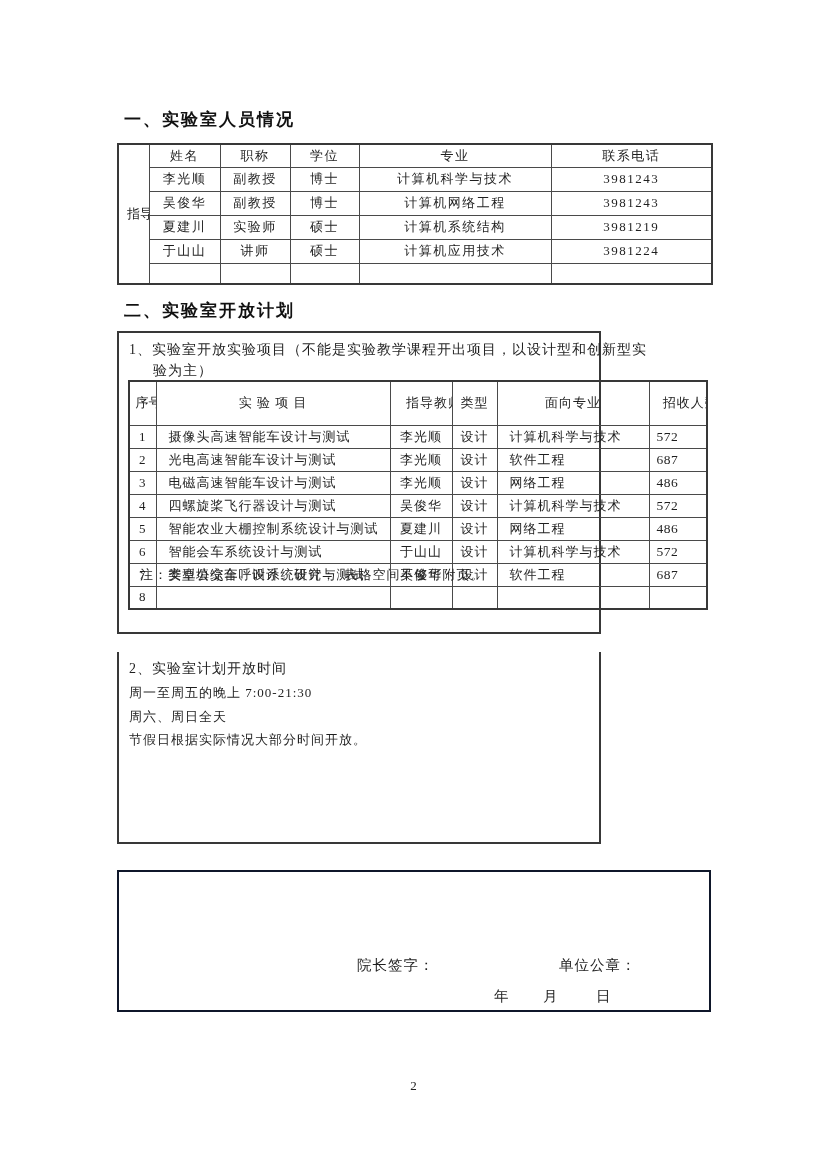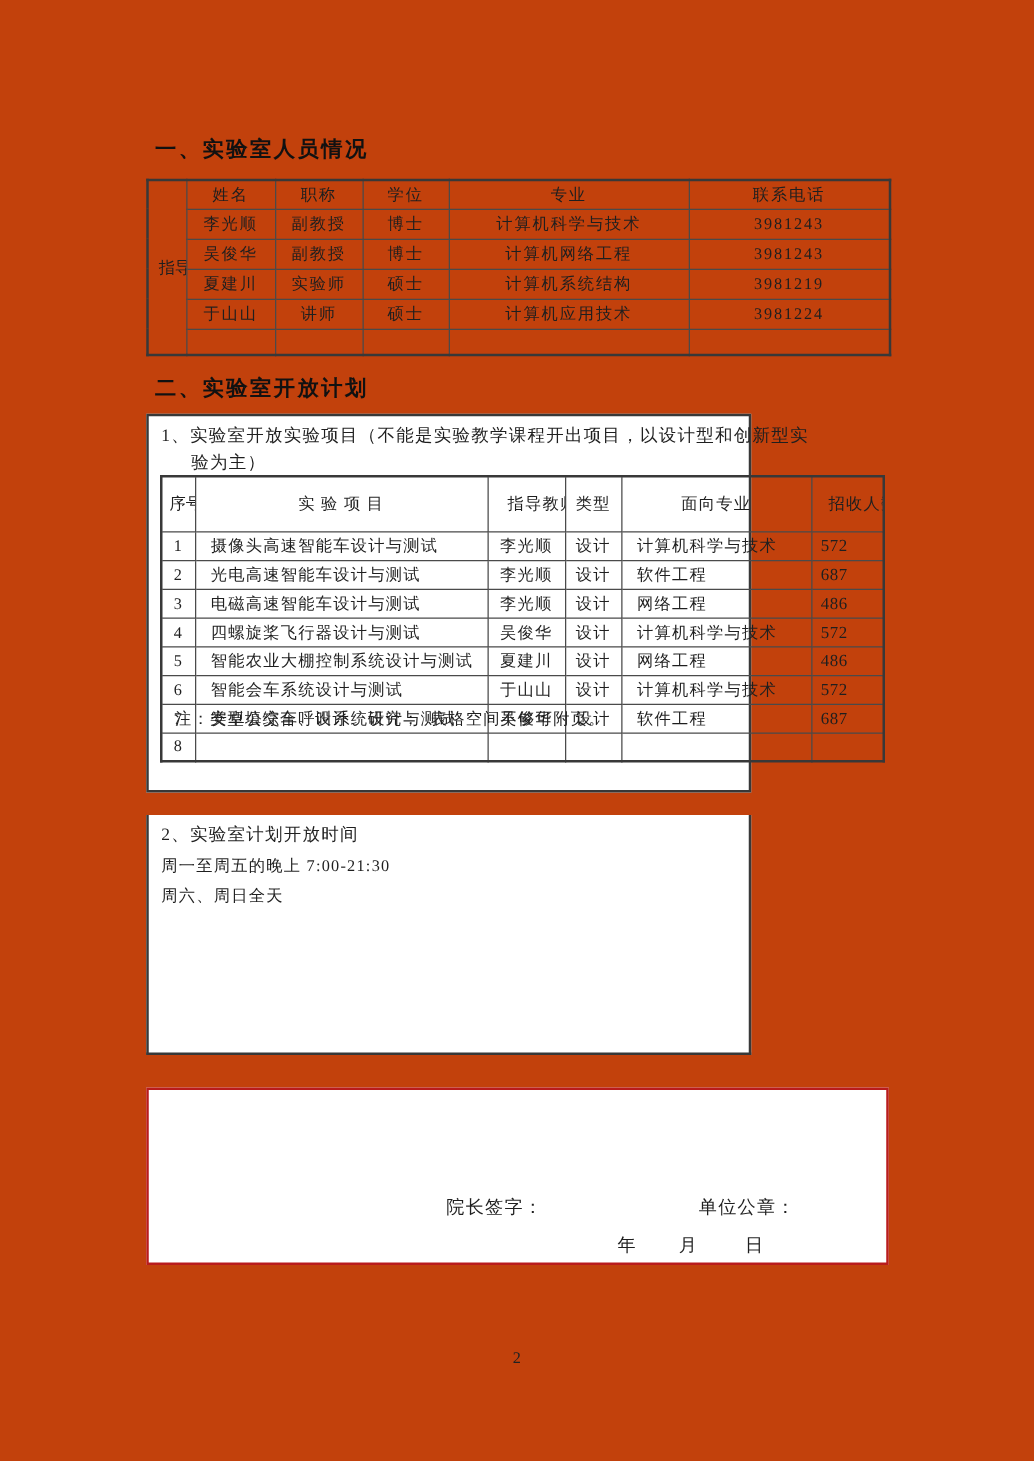--- a/index.html
+++ b/index.html
@@ -2,21 +2,21 @@
 <html><head>
 <meta charset="utf-8">
 <style>
   * { box-sizing: border-box; margin: 0; padding: 0; }
   html, body { background: #e8e8e8; }
   body { font-family: "Liberation Serif", "DejaVu Serif", serif; }
   .page {
     position: relative;
     width: 827px; height: 1169px;
     margin: 0 auto;
-    background: #c2410c;
+    background: #ffffff;
     color: #1f1f1f;
     overflow: hidden;
   }
   .heading {
     position: absolute;
     left: 124px;
     font-size: 17px;
     font-weight: bold;
     letter-spacing: 2px;
     color: #111;
@@ -85,21 +85,21 @@
     letter-spacing: 0;
   }
   .proj-hdr { letter-spacing: 2px; }
   .note { position: absolute; left: 21px; top: 233px; font-size: 13px; letter-spacing: 1px; white-space: pre; }
 
   .sched { position: absolute; left: 10px; top: 5px; width: 570px; }
   .sched .t { font-size: 14px; letter-spacing: 1px; line-height: 24px; }
   .sched .ln { font-size: 13px; letter-spacing: 1px; line-height: 23.5px; }
 
   
-  #box3 { position: absolute; left: 117px; top: 870px; width: 594px; height: 142px; border: 2px solid #b91c1c; background: #fff; }
+  #box3 { position: absolute; left: 117px; top: 870px; width: 594px; height: 142px; border: 2px solid #0f172a; background: #fff; }
   .sig-row { position: absolute; top: 84px; left: 0; width: 100%; font-size: 14.5px; letter-spacing: 1px; }
   .sig-label { position: absolute; white-space: nowrap; }
   #sig1 { left: 238px; }
   #sig2 { left: 440px; }
   .date-row { position: absolute; top: 115px; left: 0; width: 100%; font-size: 14.5px; }
   .date-row span { position: absolute; }
   #d-year  { left: 375px; }
   #d-month { left: 424px; }
   #d-day   { left: 477px; }
 
@@ -262,20 +262,21 @@
       </table>
 
     <div class="note">注：类型填综合、设计、研究；  表格空间不够可附页。</div>
   </div>
 
   <div id="box2" class="big-box">
     <div class="sched">
       <div class="t">2、实验室计划开放时间</div>
       <div class="ln">周一至周五的晚上 7:00-21:30</div>
       <div class="ln">周六、周日全天</div>
+      <div class="ln">节假日根据实际情况大部分时间开放。</div>
     </div>
   </div>
 
 
   <div id="box3">
     <div class="sig-row">
       <span id="sig1" class="sig-label">院长签字：</span>
       <span id="sig2" class="sig-label">单位公章：</span>
     </div>
     <div class="date-row">

